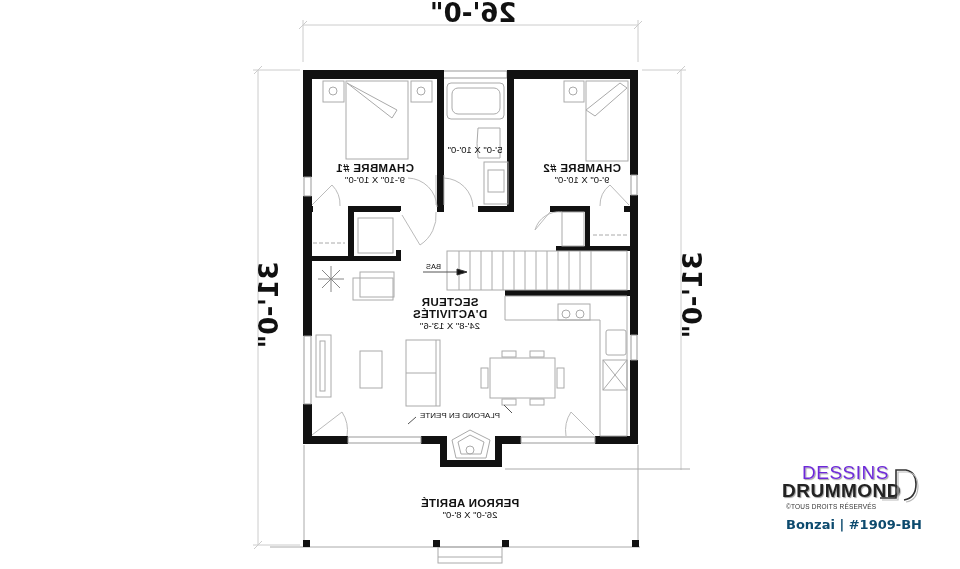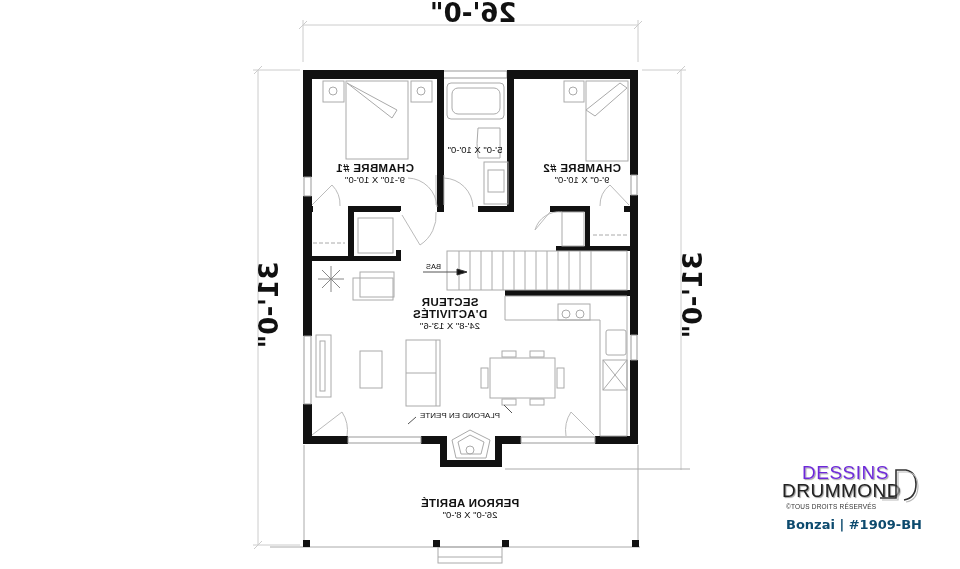--- a/index.html
+++ b/index.html
@@ -5,21 +5,21 @@
   html, body { margin: 0; padding: 0; background: #ffffff; }
   body { width: 960px; height: 569px; position: relative; overflow: hidden; font-family: "Liberation Sans", sans-serif; color: #111; }
   .plan { position: absolute; left: 0; top: 0; width: 960px; height: 569px; }
   .mirror { position: absolute; transform: scaleX(-1); white-space: nowrap; text-align: center; }
   .dim-big { font-family: "DejaVu Sans", sans-serif; font-weight: bold; font-size: 26px; color: #111; }
   .room-name { font-weight: bold; font-size: 11.5px; letter-spacing: 0.3px; }
   .room-size { font-size: 9.5px; }
   .label-small { font-size: 7.5px; }
   .logo { position: absolute; left: 782px; top: 462px; width: 160px; }
   .logo-line1 { font-family: "Liberation Sans", sans-serif; font-size: 19px; color: #6d28d9; font-weight: normal; text-shadow: 0 0 1px #fff, 1px 1px 1px #999; letter-spacing: 0.5px; position:absolute; left: 20px; top: 0; }
-  .logo-line2 { font-family: "Liberation Sans", sans-serif; font-size: 19px; color: #222; text-shadow: 1px 1px 1px #999; letter-spacing: 0.5px; position:absolute; left: 0; top: 18px; }
+  .logo-line2 { font-family: "Liberation Sans", sans-serif; font-size: 19px; color: #222; text-shadow: 1px 1px 1px #999; letter-spacing: 0.5px; position:absolute; left: 0; top: 18px; font-weight: bold; }
   .logo-line3 { font-size: 6.5px; color: #333; position:absolute; left: 4px; top: 41px; letter-spacing: 0.2px; }
   .logo-plan { font-family: "DejaVu Sans", sans-serif; font-size: 13px; font-weight: bold; color: #0c4a6e; position:absolute; left: 4px; top: 55px; text-shadow: 0 0 1px #fff; }
 </style>
 </head>
 <body>
 
 <svg class="plan" width="960" height="569" viewBox="0 0 960 569" xmlns="http://www.w3.org/2000/svg">
 
   <g stroke="#cccccc" stroke-width="1" fill="none">
     <line x1="303" y1="25" x2="638" y2="25"></line>

